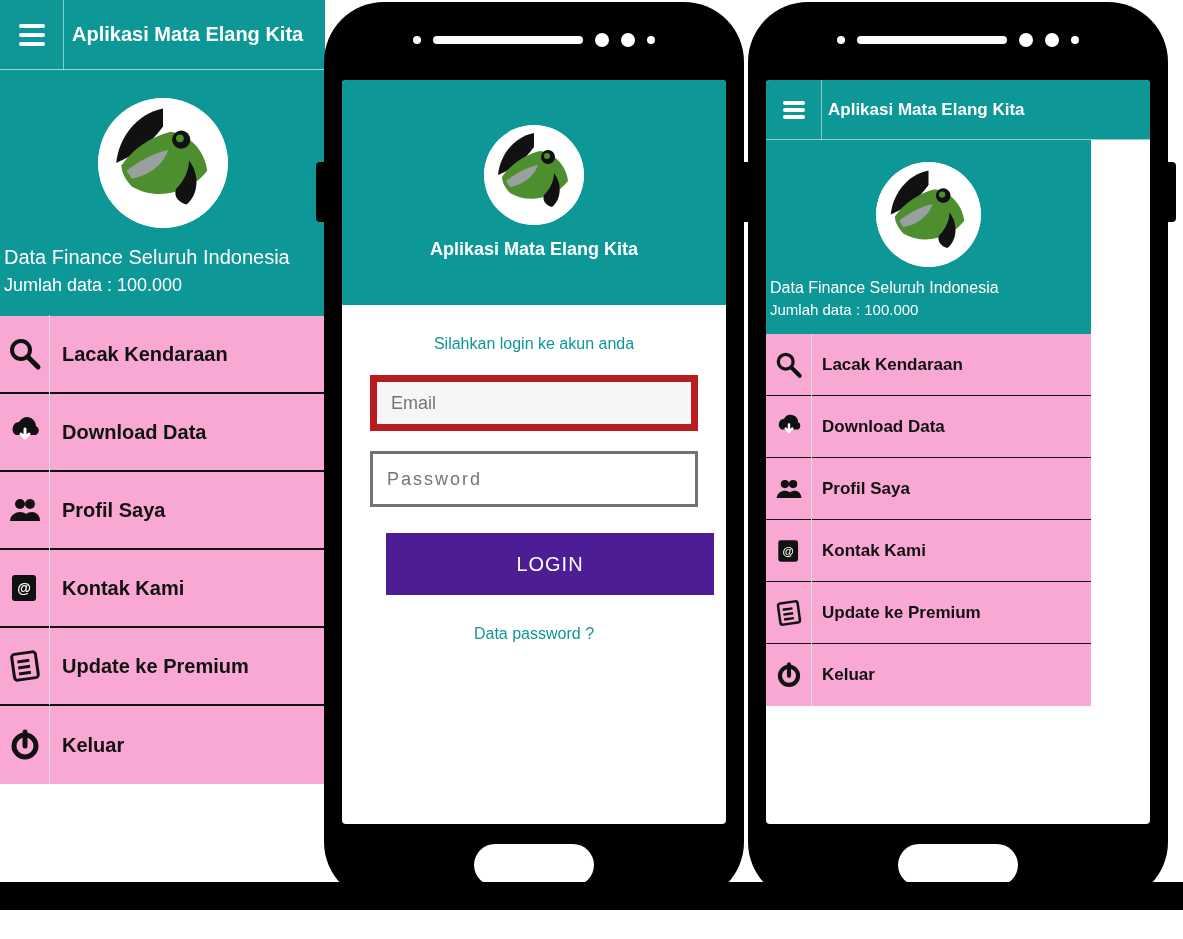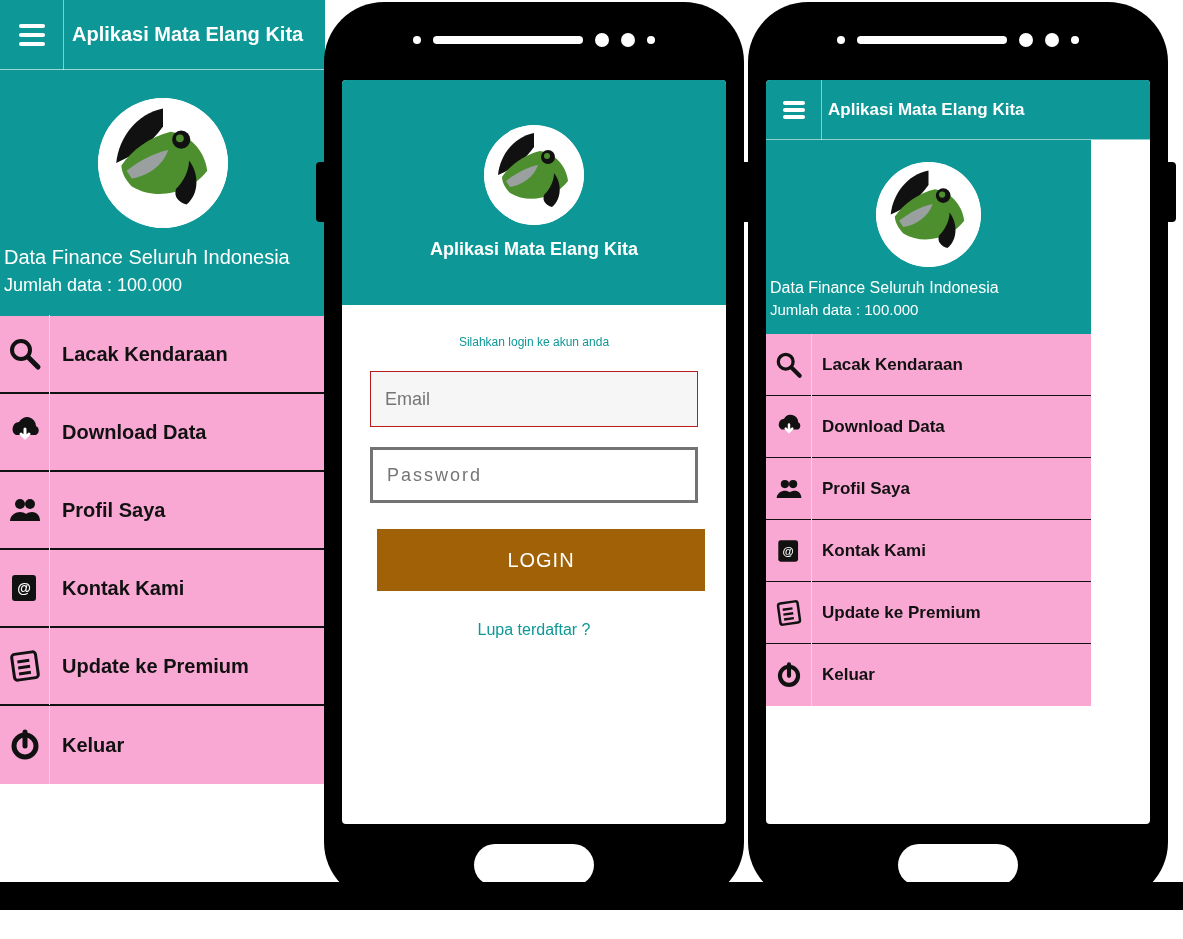--- a/index.html
+++ b/index.html
@@ -34,24 +34,24 @@
   .dot-md { width:14px; height:14px; border-radius:50%; background:#fff; }
   .speaker { width:150px; height:8px; border-radius:6px; background:#fff; }
   .phone-screen { position:absolute; left:18px; right:18px; top:78px; bottom:78px; background:#fff; border-radius:4px; overflow:hidden; }
   .phone-home { position:absolute; bottom:16px; left:50%; transform:translateX(-50%); width:120px; height:42px; border-radius:22px; background:#fff; }
 
   
   .login-hero { background:#0e9797; height:225px; display:flex; flex-direction:column; align-items:center; justify-content:center; }
   .login-hero .eagle-sm { width:100px; height:100px; border-radius:50%; background:#fff; position:relative; overflow:hidden; margin-bottom:14px; }
   .login-hero .app-name { color:#fff; font-weight:bold; font-size:18px; }
   .login-form { padding: 20px 28px; }
-  .login-msg { text-align:center; color:#0e9797; font-size:12px; margin: 10px 0 22px 0; }
-  .field { width:100%; height:56px; border:1px solid #b91c1c; background:#f6f6f6; padding:0 14px; font-size:18px; color:#555; margin-bottom:20px; }
+  .login-msg { text-align:center; color:#0e9797; font-size:16px; margin: 10px 0 22px 0; }
+  .field { width:100%; height:56px; border:7px solid #b91c1c; background:#f6f6f6; padding:0 14px; font-size:18px; color:#555; margin-bottom:20px; }
   .field.pw { border:3px solid #737373; background:#fff; letter-spacing:2px; }
-  .btn-login { width:100%; height:62px; background:#a16207; color:#fff; font-size:20px; border:none; letter-spacing:1px; margin:6px 0 16px 7px; cursor:pointer; }
+  .btn-login { width:100%; height:62px; background:#4c1d95; color:#fff; font-size:20px; border:none; letter-spacing:1px; margin:6px 0 16px 16px; cursor:pointer; }
   .link { text-align:center; color:#0e9797; font-size:16px; margin:14px 0; display:block; }
 
   
   .p3-header { height:60px; display:flex; align-items:center; background:#0e9797; border-bottom:1px solid rgba(255,255,255,.55); }
   .p3-hamburger { width:56px; height:60px; display:flex; align-items:center; justify-content:center; border-right:1px solid rgba(255,255,255,.5); }
   .p3-title { color:#fff; font-weight:bold; font-size:17px; padding-left:6px; }
   .p3-hero { background:#0e9797; padding:14px 0 8px 0; }
   .p3-hero .eagle-md { width:105px; height:105px; border-radius:50%; background:#fff; margin:8px auto 12px auto; position:relative; overflow:hidden; }
   .p3-sub1 { color:#fff; font-size:16px; padding:0 4px 4px 4px; }
   .p3-sub2 { color:#fff; font-size:15px; padding:0 4px 8px 4px; }
@@ -200,21 +200,21 @@
               <use href="#ic-eagle"></use>
             </svg>
         </div>
         <div class="app-name">Aplikasi Mata Elang Kita</div>
       </div>
       <div class="login-form">
         <div class="login-msg">Silahkan login ke akun anda</div>
         <input class="field" placeholder="Email" style="">
         <input class="field pw" type="password" placeholder="Password" style="">
         <button class="btn-login">LOGIN</button>
-        <a class="link">Lupa terdaftar ?</a>
+        <a class="link">Data password ?</a>
       </div>
     </div>
     <div class="phone-home"></div>
   </div>
 
   <div class="phone" style="left:748px; top:2px;">
     <div class="phone-body"></div>
     <div class="phone-left-bump"></div>
       <div class="phone-right-bump"></div>
     <div class="phone-top">

